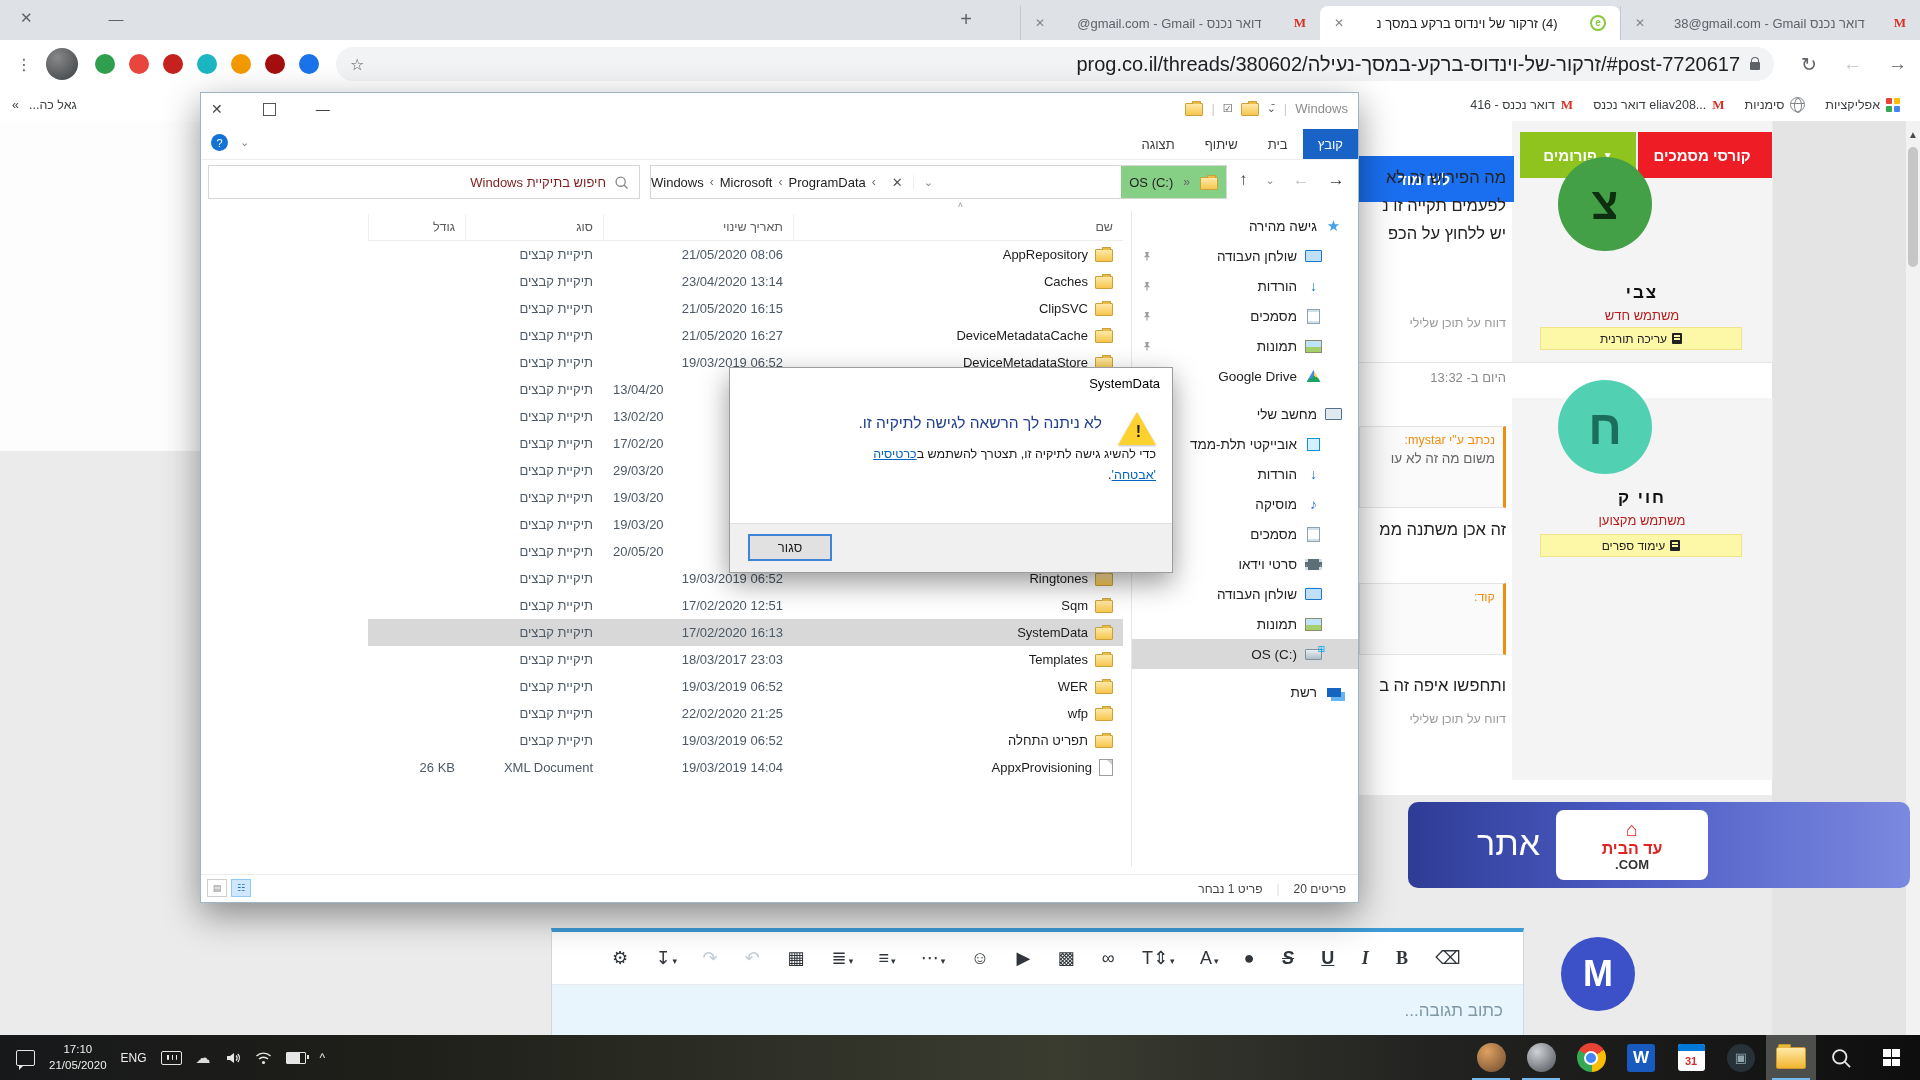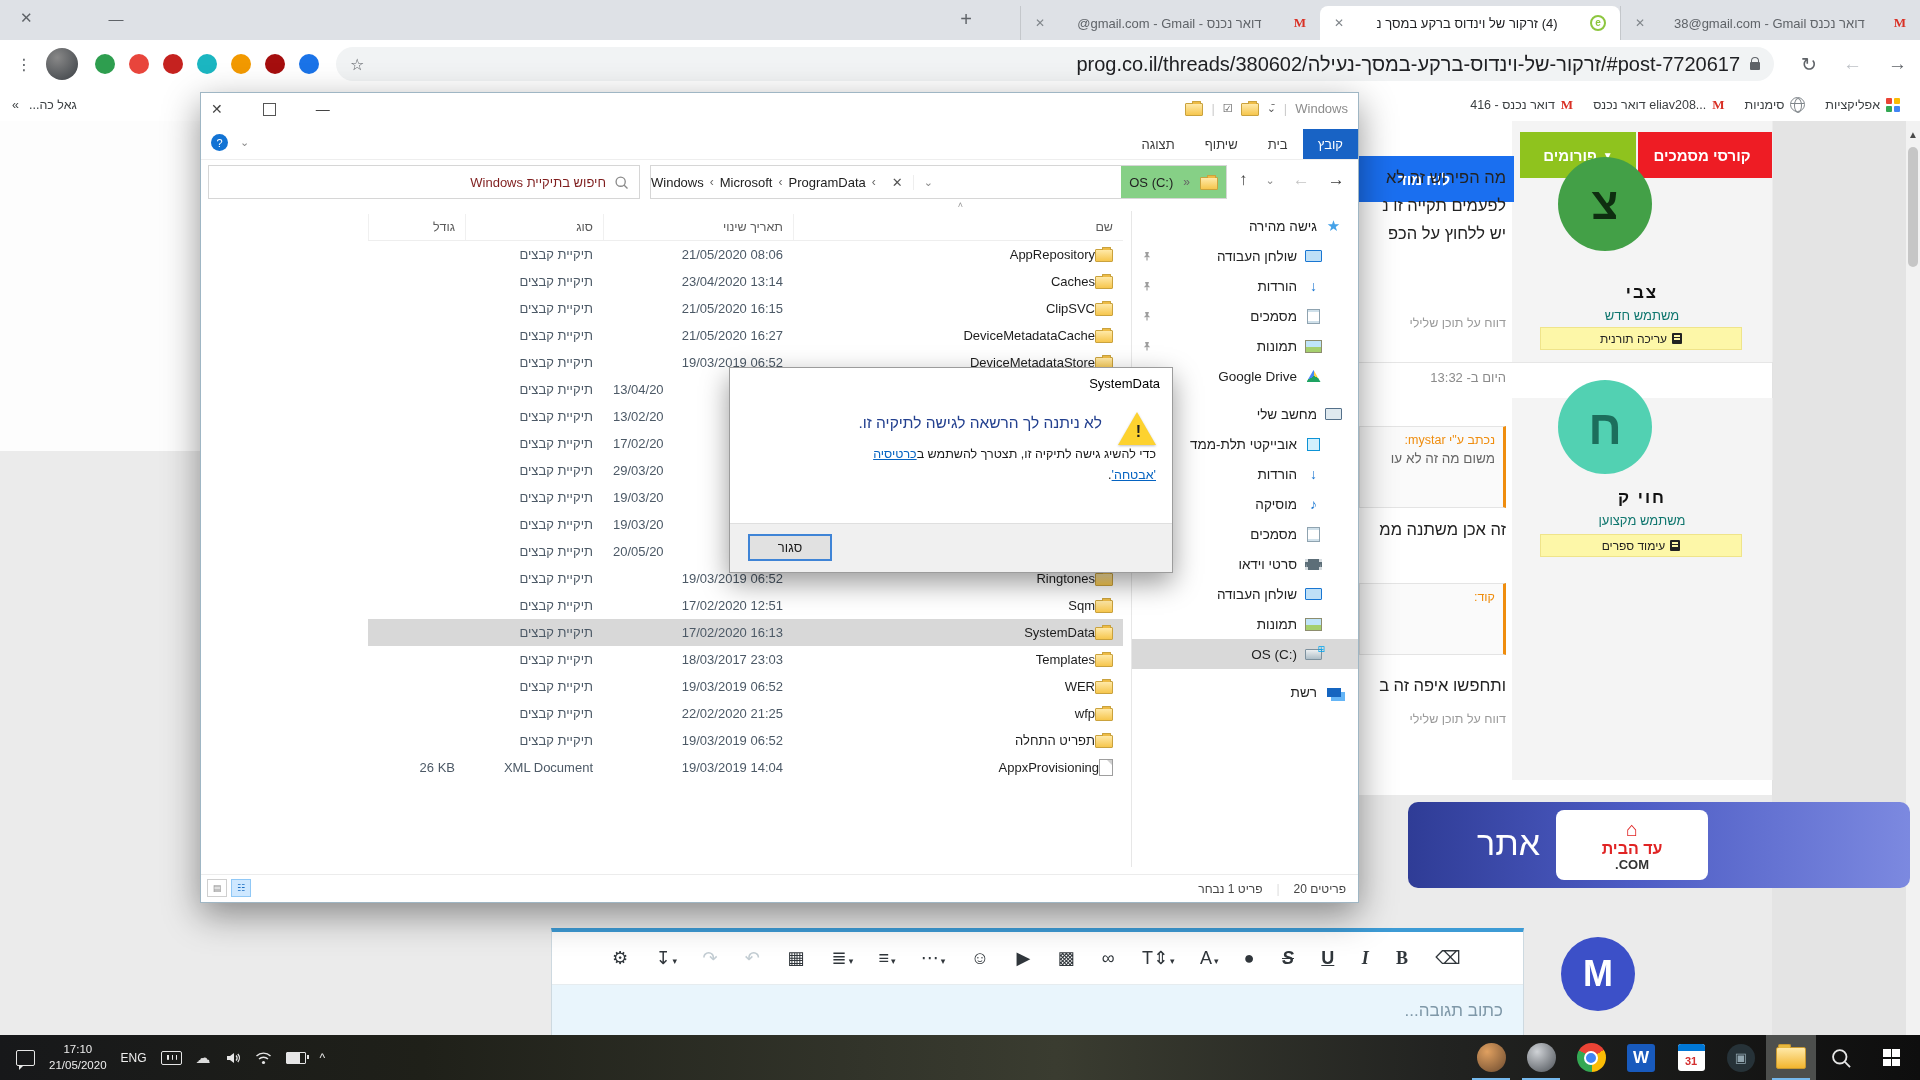--- a/index.html
+++ b/index.html
@@ -51,21 +51,21 @@
   .pg-scroll .sc-up{position:absolute;top:8px;left:2px;color:#4a4a4a;font-size:10px}
   .pg-scroll .sc-thumb{position:absolute;top:26px;left:2px;width:10px;height:120px;background:#c6c6c6;border-radius:5px}
   .content-bg{position:absolute;left:1359px;top:121px;width:413px;height:674px;background:#fff;border-right:1px solid #e2e2e2}
   .avatar-col{position:absolute;left:1512px;width:260px;background:#f4f4f4;border-right:1px solid #ececec}
   .fnav{position:absolute;top:132px;height:46px;display:flex;align-items:center;justify-content:center;color:#fff;font-weight:700;font-size:15px;box-sizing:border-box;padding:0 10px}
   .fnav .caret{font-size:10px;margin-left:6px;color:#fff}
   .post-line{position:absolute;width:147px;left:1359px;text-align:right;direction:rtl;font-size:16.5px;color:#232323;white-space:nowrap;overflow:hidden}
   .report{position:absolute;width:147px;left:1359px;text-align:right;direction:rtl;font-size:12.5px;color:#9a9a9a;white-space:nowrap;overflow:hidden}
   .u-circle{position:absolute;border-radius:50%;display:flex;align-items:center;justify-content:center;font-weight:700}
   .u-name{position:absolute;width:260px;left:1512px;text-align:center;font-weight:700;font-size:17px;color:#111;letter-spacing:2px}
-  .u-title{position:absolute;width:260px;left:1512px;text-align:center;font-size:13px;color:#0f766e}
+  .u-title{position:absolute;width:260px;left:1512px;text-align:center;font-size:13px;color:#b91c1c}
   .u-badge{position:absolute;left:1540px;width:200px;height:21px;background:#fdf7a8;border:1px solid #efe48a;display:flex;flex-direction:row-reverse;align-items:center;justify-content:center;gap:5px;font-size:12px;color:#222}
   .u-badge .bk{width:10px;height:11px;background:#222;border-radius:1px;position:relative}
   .u-badge .bk::after{content:"";position:absolute;left:2px;top:2px;right:2px;height:1.5px;background:#fdf7a8;box-shadow:0 3px 0 #fdf7a8}
   .divider-h{position:absolute;left:1359px;width:413px;border-top:1px solid #e6e6e6}
   .tstamp{position:absolute;width:147px;left:1359px;text-align:right;direction:rtl;font-size:13px;color:#8a8a8a}
   .quote{position:absolute;left:1359px;width:147px;background:#fafafa;border:1px solid #e4e4e4;border-right:3px solid #ef8d0e;box-sizing:border-box;direction:rtl;overflow:hidden}
   .quote .qh{color:#ef8d0e;font-size:12.5px;padding:6px 8px 2px;white-space:nowrap}
   .quote .qb{color:#666;font-size:13.5px;padding:2px 8px;white-space:nowrap}
   .banner{position:absolute;left:1408px;top:802px;width:502px;height:86px;border-radius:10px;background:linear-gradient(90deg,#2f3c96,#4d5cc4 45%,#7c89e0);overflow:hidden}
   .banner .word{position:absolute;right:370px;top:22px;color:#fff;font-weight:400;font-size:34px}
@@ -118,21 +118,21 @@
   .arr-up{color:#444}.arr-dd{color:#888;font-size:11px!important}.arr-fwd{color:#c5c5c5}.arr-back{color:#3d3d3d}
 
   .x-table{position:absolute;left:167px;top:121px;width:755px}
   .x-cols{display:flex;flex-direction:row-reverse;height:26px;border-bottom:1px solid #eee;color:#5c5c5c;font-size:12.5px}
   .x-cols .c{display:flex;flex-direction:row-reverse;align-items:center;padding:0 10px;box-sizing:border-box;border-left:1px solid #f0f0f0}
   .col-name{width:330px}.col-date{width:190px}.col-type{width:138px}.col-size{width:97px}
   .sortcaret{position:absolute;top:-14px;right:160px;color:#999;font-size:9px}
   .frow{display:flex;flex-direction:row-reverse;height:27px;align-items:center;font-size:13px}
   .frow.selected{background:#d8d8d8}
   .frow .c{padding:0 10px;box-sizing:border-box;white-space:nowrap;overflow:hidden}
-  .frow .c-name{width:330px;display:flex;flex-direction:row-reverse;align-items:center;gap:0;justify-content:flex-start;color:#1d1d1d}
+  .frow .c-name{width:330px;display:flex;flex-direction:row-reverse;align-items:center;gap:7px;justify-content:flex-start;color:#1d1d1d}
   .frow .c-name .nm{direction:ltr}
   .frow .c-date{width:190px;color:#4c5966;direction:ltr;text-align:right}
   .frow .c-date.partial{text-align:left}
   .frow .c-type{width:138px;color:#4c5966;text-align:right;direction:rtl}
   .frow .c-size{width:97px;color:#4c5966;direction:ltr;text-align:right}
   .icon-folder{position:relative;width:16px;height:11px;background:linear-gradient(180deg,#ffe9a8,#f6c64d);border:1px solid #caa23d;border-radius:1px;flex:0 0 auto;margin-top:2px}
   .icon-folder::before{content:"";position:absolute;top:-3px;right:1px;width:7px;height:2px;background:#edbb45;border:1px solid #caa23d;border-bottom:none;border-radius:1px 1px 0 0}
   .icon-file{position:relative;width:12px;height:15px;background:#fff;border:1px solid #9e9e9e;flex:0 0 auto}
   .icon-file::before{content:"";position:absolute;top:0;right:0;border-style:solid;border-width:0 5px 5px 0;border-color:transparent #cfcfcf transparent transparent}
   .ic-none{visibility:hidden;width:16px;height:11px}

